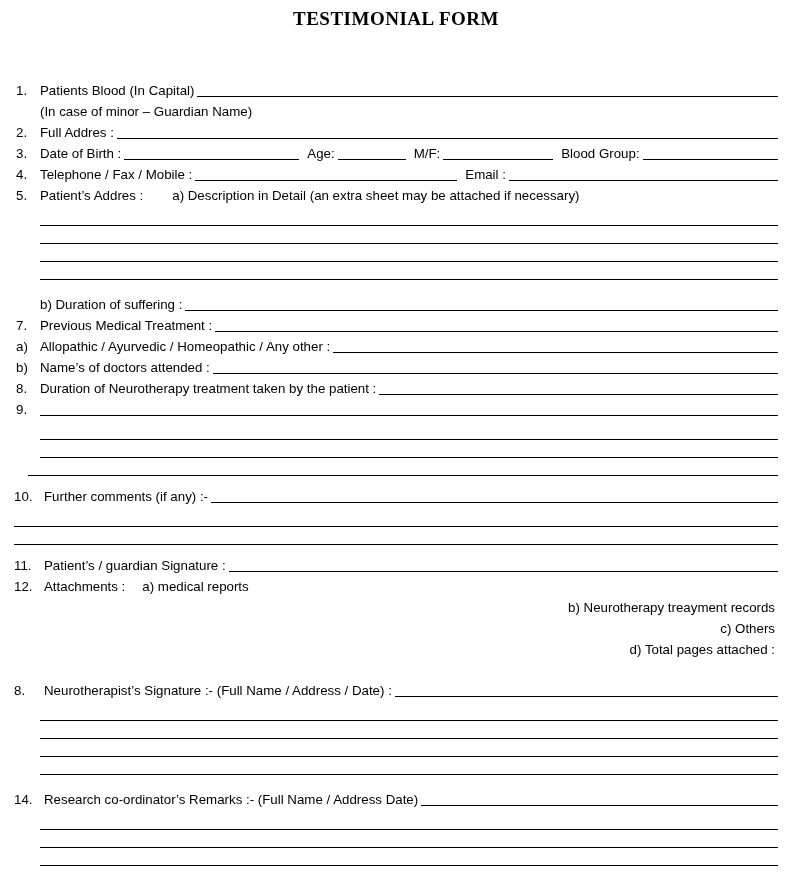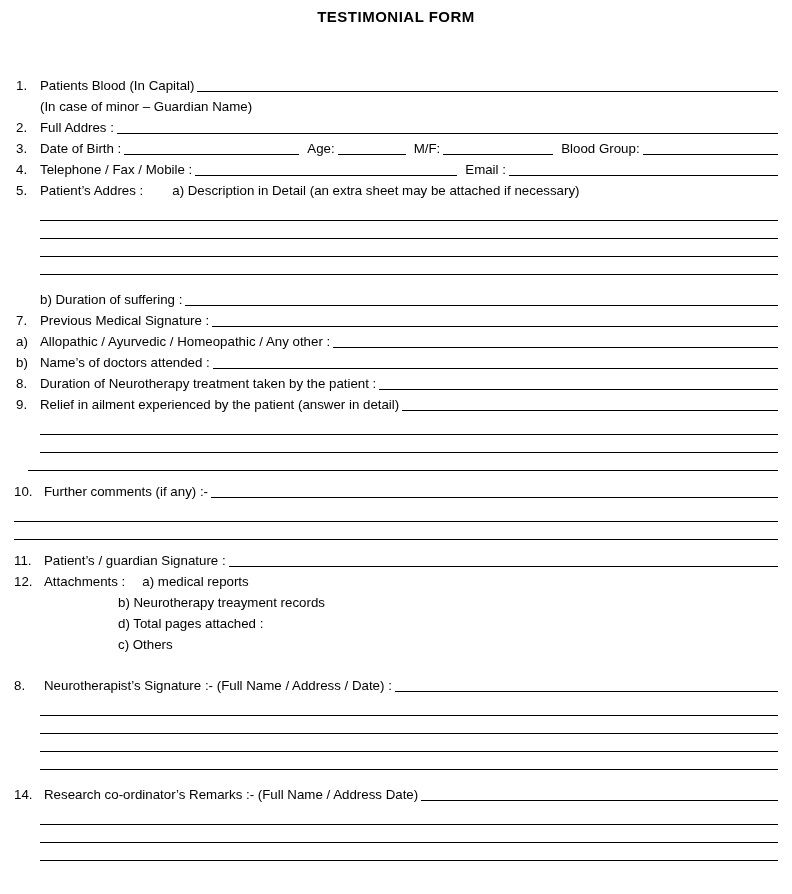--- a/index.html
+++ b/index.html
@@ -17,26 +17,26 @@
   }
   .page {
     position: relative;
     width: 792px;
     height: 894px;
     box-sizing: border-box;
     padding: 0 14px;
   }
   .doc-title {
     text-align: center;
-    font-size: 15px;
+    font-size: 19px;
     font-weight: bold;
     letter-spacing: 0.5px;
     margin: 8px 0 0 0;
     padding: 0;
-    font-family: Liberation Sans, sans-serif;
+    font-family: Liberation Serif, serif;
   }
   .body-area {
     margin-top: 46px;
     font-size: 13.3px;
     line-height: 1.0;
   }
   .row {
     display: flex;
     align-items: flex-end;
     height: 21px;
@@ -79,20 +79,21 @@
   }
   .blank-line .fill {
     height: 12px;
   }
   .sub-row {
     display: flex;
     align-items: flex-end;
     height: 21px;
     white-space: nowrap;
     padding-left: 38px;
+    justify-content: flex-end;
   }
   .sub-row2 {
     padding-left: 104px;
   }
   .spacer-6 { height: 6px; }
   .spacer-10 { height: 10px; }
   .spacer-20 { height: 20px; }
 </style>
 </head>
 <body>
@@ -164,21 +165,21 @@
     <div class="spacer-10"></div>
 
     <div class="row">
       <span class="num"></span>
       <span class="lbl">b) Duration of suffering :</span>
       <span class="fill"></span>
     </div>
 
     <div class="row">
       <span class="num">7.</span>
-      <span class="lbl">Previous Medical Signature :</span>
+      <span class="lbl">Previous Medical Treatment :</span>
       <span class="fill"></span>
     </div>
 
     <div class="row">
       <span class="num">a)</span>
       <span class="lbl">Allopathic / Ayurvedic / Homeopathic / Any other :</span>
       <span class="fill"></span>
     </div>
 
     <div class="row">
@@ -188,21 +189,20 @@
     </div>
 
     <div class="row">
       <span class="num">8.</span>
       <span class="lbl">Duration of Neurotherapy treatment taken by the patient :</span>
       <span class="fill"></span>
     </div>
 
     <div class="row">
       <span class="num">9.</span>
-      <span class="lbl">Relief in ailment experienced by the patient (answer in detail)</span>
       <span class="fill"></span>
     </div>
 
     <div class="spacer-6"></div>
 
     <div class="blank-line indent-line">
       <span class="fill"></span>
     </div>
     <div class="blank-line indent-line">
       <span class="fill"></span>
@@ -238,24 +238,24 @@
 
     <div class="row">
       <span class="num wide">12.</span>
       <span class="lbl">Attachments :</span>
       <span class="lbl" style="padding-left:14px">a) medical reports</span>
     </div>
     <div class="sub-row sub-row2">
       <span class="lbl">b) Neurotherapy treayment records</span>
     </div>
     <div class="sub-row sub-row2">
+      <span class="lbl">c) Others</span>
+    </div>
+    <div class="sub-row sub-row2">
       <span class="lbl">d) Total pages attached :</span>
-    </div>
-    <div class="sub-row sub-row2">
-      <span class="lbl">c) Others</span>
     </div>
 
     <div class="spacer-20"></div>
 
     <div class="row">
       <span class="num wide">8.</span>
       <span class="lbl">Neurotherapist’s Signature :- (Full Name / Address / Date) :</span>
       <span class="fill"></span>
     </div>
 

